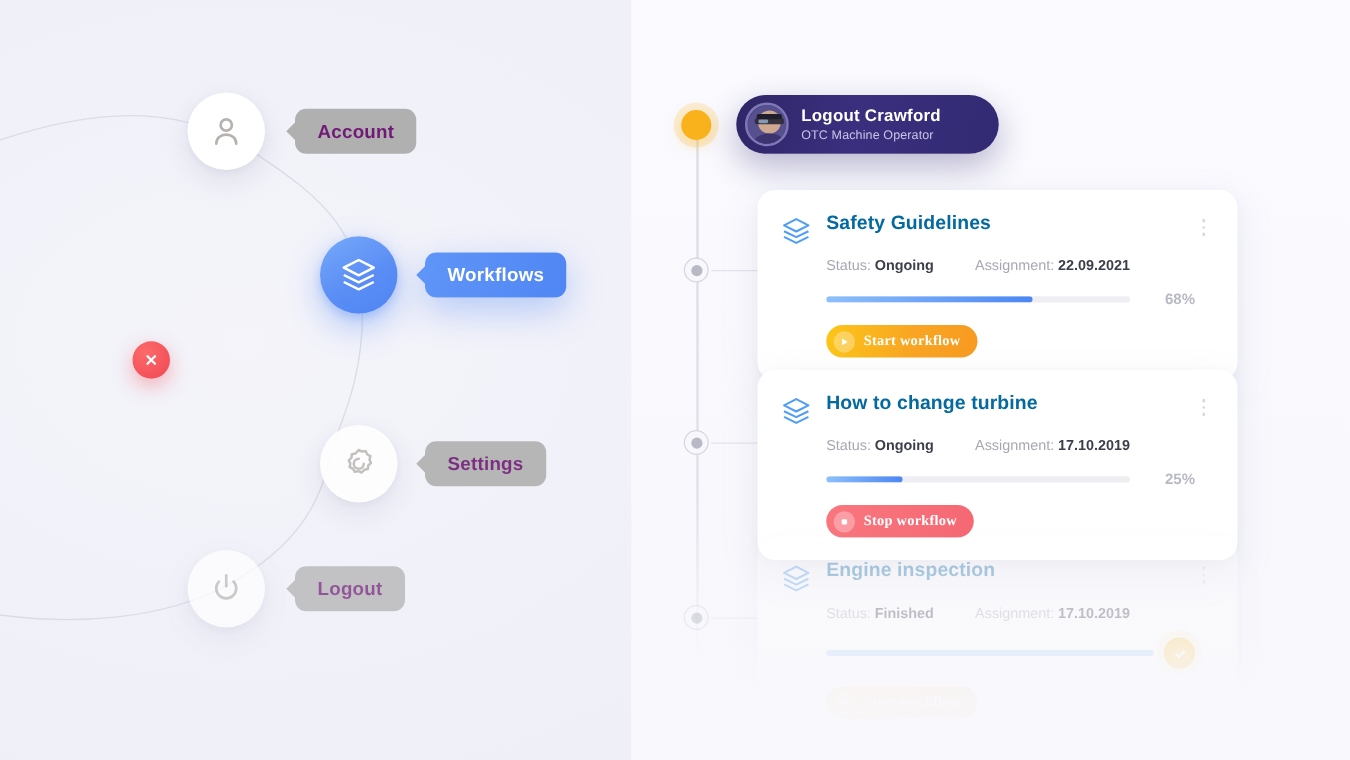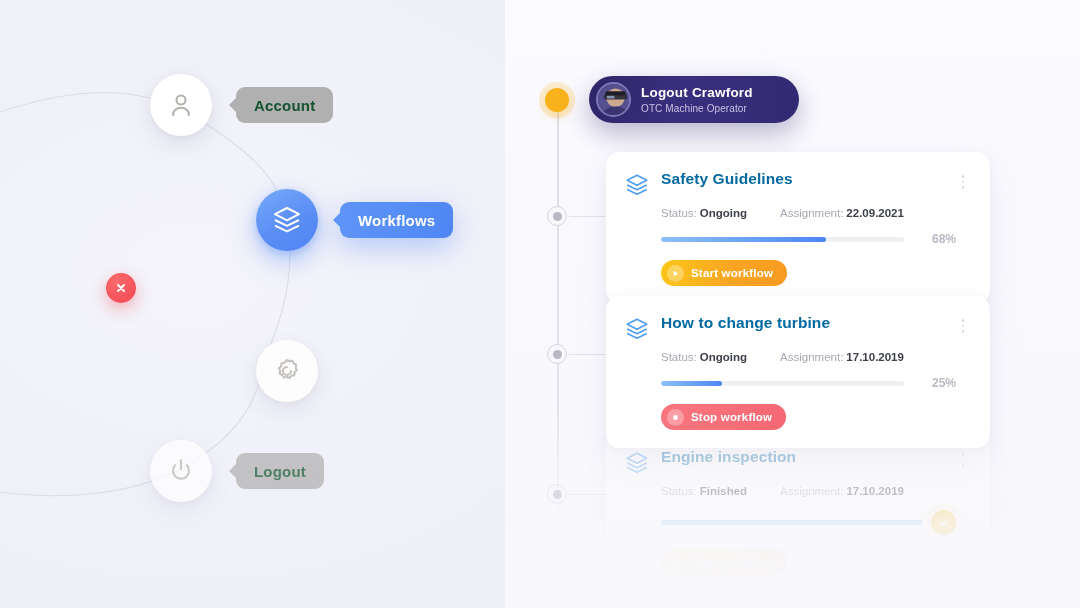--- a/index.html
+++ b/index.html
@@ -45,21 +45,21 @@
     font-size:15px; font-weight:600; letter-spacing:.2px; color:#fff;
     white-space:nowrap;
   }
   .pill::before {
     content:""; position:absolute; left:-7px; top:50%;
     transform:translateY(-50%);
     border-top:8px solid transparent; border-bottom:8px solid transparent;
     border-right:8px solid currentColor;
   }
   .pill-grey { background:#b0b0b0; color:#b0b0b0; }
-  .pill-grey span { color:#14532d; }
+  .pill-grey span { color:#701a75; }
   .pill-blue {
     background:linear-gradient(100deg,#5f95f7 0%,#4f86f4 100%);
     color:#5f95f7;
     box-shadow:0 10px 28px rgba(79,134,244,.38);
     justify-content:center;
   }
   .pill-blue span { color:#fff; }
 
   
   .dim-1 { opacity:.90; }
@@ -137,21 +137,21 @@
     height:100%; border-radius:3px;
     background:linear-gradient(90deg,#8dc0fb 0%,#4c86f3 100%);
   }
   .bar-pct {
     width:52px; text-align:right; font-size:12px; font-weight:700; color:#b9b9c4;
   }
   .act-btn {
     margin-top:14px; height:26px; border-radius:13px;
     display:inline-flex; align-items:center; padding:0 14px 0 6px;
     font-size:11.5px; font-weight:700; color:#fff; letter-spacing:.2px;
-    border:none; cursor:pointer;
+    border:none; cursor:pointer;font-family:Liberation Serif, serif;
   }
   .act-start { background:linear-gradient(95deg,#fcc618 0%,#f9a623 55%,#f79a21 100%); }
   .act-stop  { background:linear-gradient(95deg,#f9767f 0%,#f56873 100%); }
   .btn-ico {
     width:17px; height:17px; border-radius:50%; background:rgba(255,255,255,.30);
     margin-right:7px; display:flex; align-items:center; justify-content:center; flex:none;
   }
   .dots {
     width:14px; flex:none; display:flex; flex-direction:column;
     align-items:center; gap:3px; padding-top:5px; cursor:pointer;
@@ -206,20 +206,23 @@
   </div>
   <div class="pill pill-blue" style="left:340px; top:202px;">
     <span>Workflows</span>
   </div>
 
   <div class="node node-plain dim-1" style="left:256px; top:340px;">
     <svg width="30" height="30" viewBox="0 0 24 24" fill="none">
       <path d="M12 3.2l2.1 1.0 2.3-.4 1.0 2.1 2.0 1.2-.5 2.3.9 2.1-1.7 1.6-.3 2.3-2.3.5-1.6 1.7-2.1-.9-2.3.5-1.2-2.0-2.1-1.0.4-2.3-1.0-2.1 1.7-1.6.3-2.3 2.3-.5L12 3.2Z" stroke="#bfbbb7" stroke-width="1.6" stroke-linejoin="round"></path>
       <path d="M15.2 12a3.2 3.2 0 1 1-3.2-3.2" stroke="#bfbbb7" stroke-width="1.6" stroke-linecap="round"></path>
     </svg>
+  </div>
+  <div class="pill pill-grey dim-1" style="left:340px; top:353px;">
+    <span>Settings</span>
   </div>
 
   <div class="node node-plain dim-2" style="left:150px; top:440px;">
     <svg width="30" height="30" viewBox="0 0 24 24" fill="none">
       <path d="M7.3 7.4a6.4 6.4 0 1 0 9.4 0" stroke="#bfbbb7" stroke-width="1.7" stroke-linecap="round"></path>
       <path d="M12 3.4v7.0" stroke="#bfbbb7" stroke-width="1.7" stroke-linecap="round"></path>
     </svg>
   </div>
   <div class="pill pill-grey dim-2" style="left:236px; top:453px;">
     <span>Logout</span>

